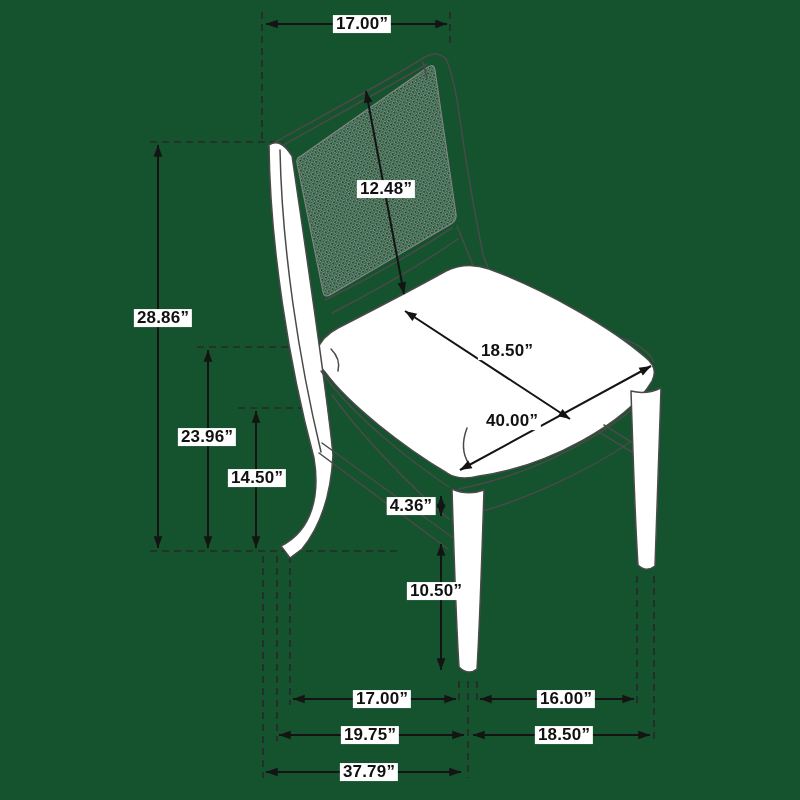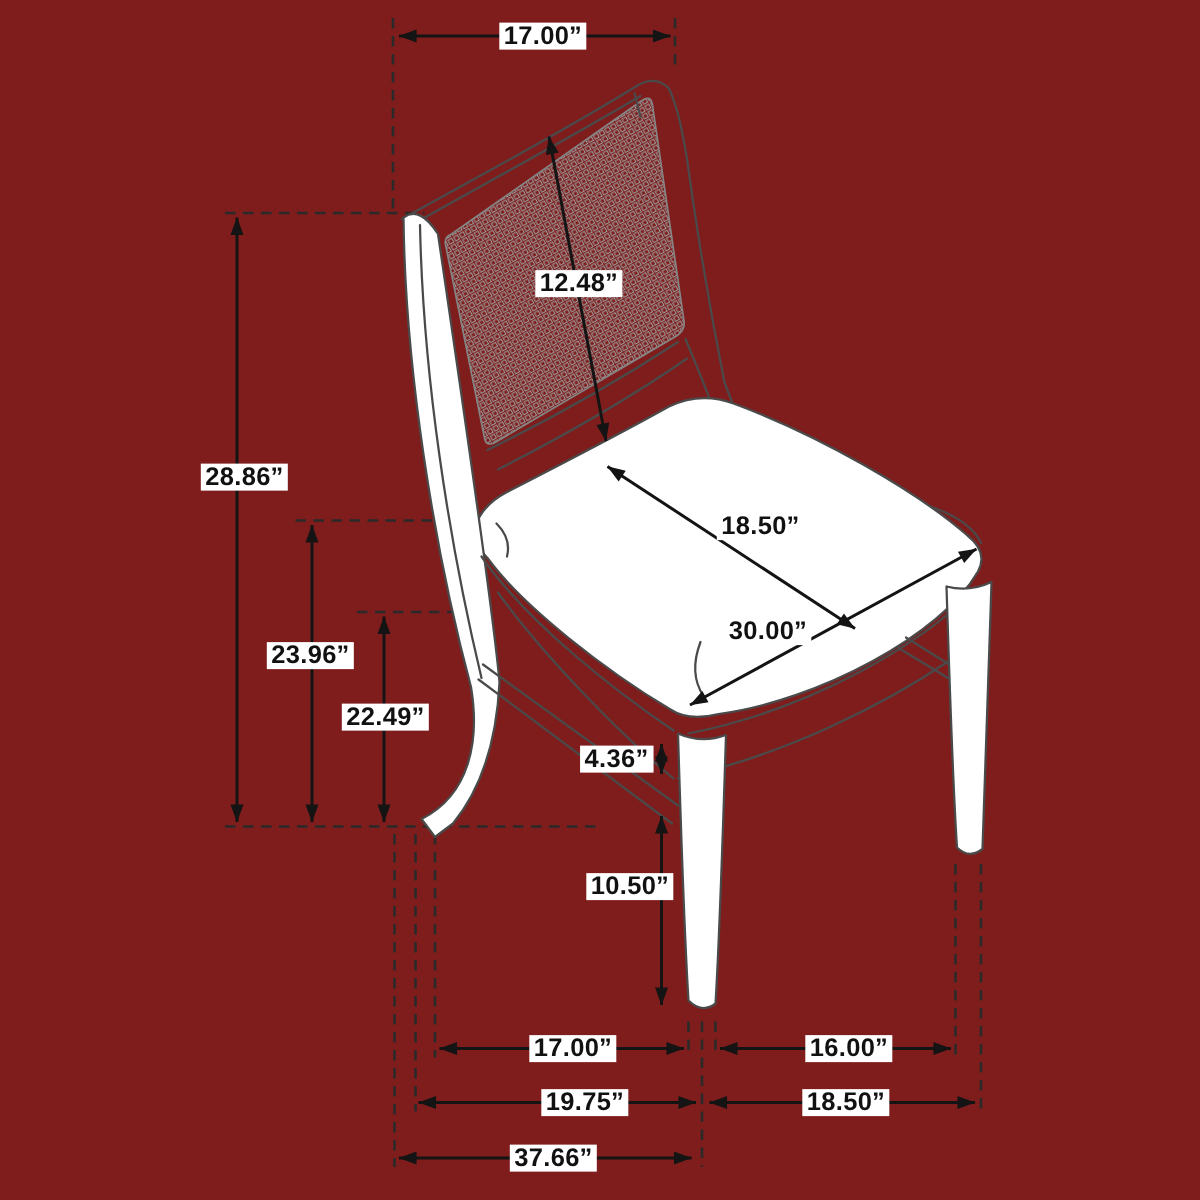--- a/index.html
+++ b/index.html
@@ -1,16 +1,16 @@
 <!DOCTYPE html>
 <html><head>
 <meta charset="utf-8">
 <style>
   html,body{margin:0;padding:0;background:#ffffff;}
-  .stage{position:relative;width:800px;height:800px;background:#7f1d1d;overflow:hidden;
+  .stage{position:relative;width:800px;height:800px;background:#14532d;overflow:hidden;
          font-family:"Liberation Sans",sans-serif;}
   .stage svg{position:absolute;left:0;top:0;}
   .dim-label{position:absolute;transform:translate(-50%,-50%);
              font:bold 17px "Liberation Sans",sans-serif;color:#111111;
              background:#ffffff;padding:0 3px;white-space:nowrap;letter-spacing:.2px;line-height:1.05;}
 </style>
 </head>
 <body>
 
 <div class="stage">
@@ -99,23 +99,23 @@
       <path d="M279,735 L464,735" marker-start="url(#arr)" marker-end="url(#arr)"></path>
       <path d="M473,735 L650,735" marker-start="url(#arr)" marker-end="url(#arr)"></path>
       <path d="M266,772 L461,772" marker-start="url(#arr)" marker-end="url(#arr)"></path>
     </g>
   </svg>
 
   <div class="dim-label" style="left:362px;top:24px">17.00”</div>
   <div class="dim-label" style="left:163px;top:318px">28.86”</div>
   <div class="dim-label" style="left:386px;top:189px">12.48”</div>
   <div class="dim-label" style="left:507px;top:351px">18.50”</div>
-  <div class="dim-label" style="left:512px;top:421px">30.00”</div>
+  <div class="dim-label" style="left:512px;top:421px">40.00”</div>
   <div class="dim-label" style="left:207px;top:437px">23.96”</div>
-  <div class="dim-label" style="left:257px;top:478px">22.49”</div>
+  <div class="dim-label" style="left:257px;top:478px">14.50”</div>
   <div class="dim-label" style="left:411px;top:506px">4.36”</div>
-  <div class="dim-label" style="left:420px;top:591px">10.50”</div>
+  <div class="dim-label" style="left:436px;top:591px">10.50”</div>
   <div class="dim-label" style="left:382px;top:699px">17.00”</div>
   <div class="dim-label" style="left:566px;top:699px">16.00”</div>
-  <div class="dim-label" style="left:390px;top:735px">19.75”</div>
+  <div class="dim-label" style="left:370px;top:735px">19.75”</div>
   <div class="dim-label" style="left:564px;top:735px">18.50”</div>
-  <div class="dim-label" style="left:369px;top:772px">37.66”</div>
+  <div class="dim-label" style="left:369px;top:772px">37.79”</div>
 </div>
 
 </body></html>

